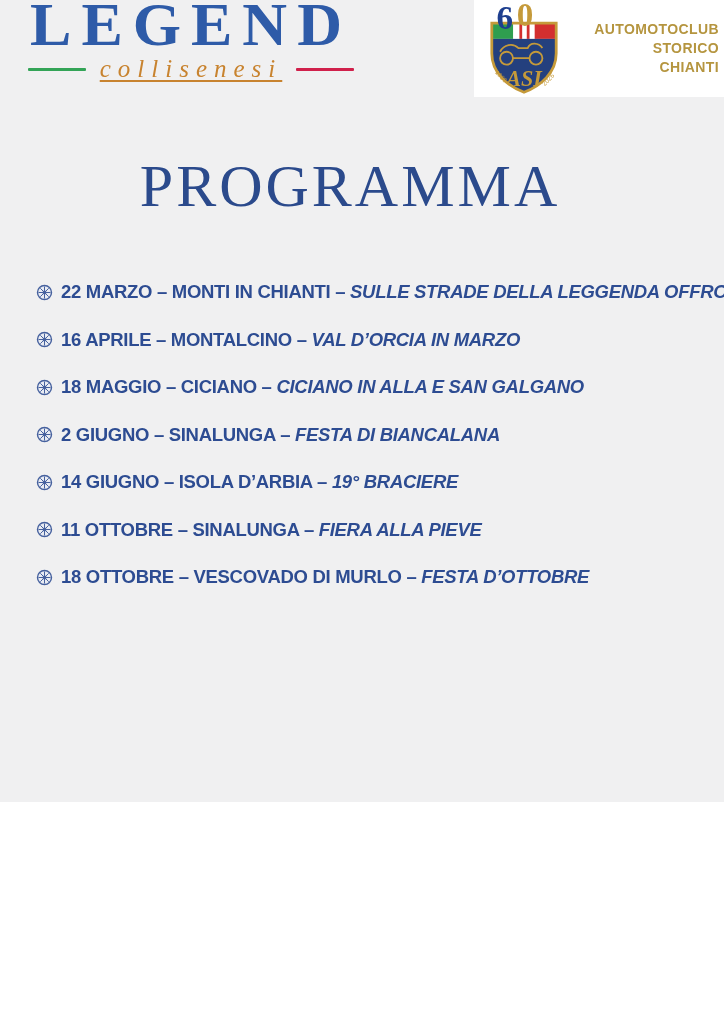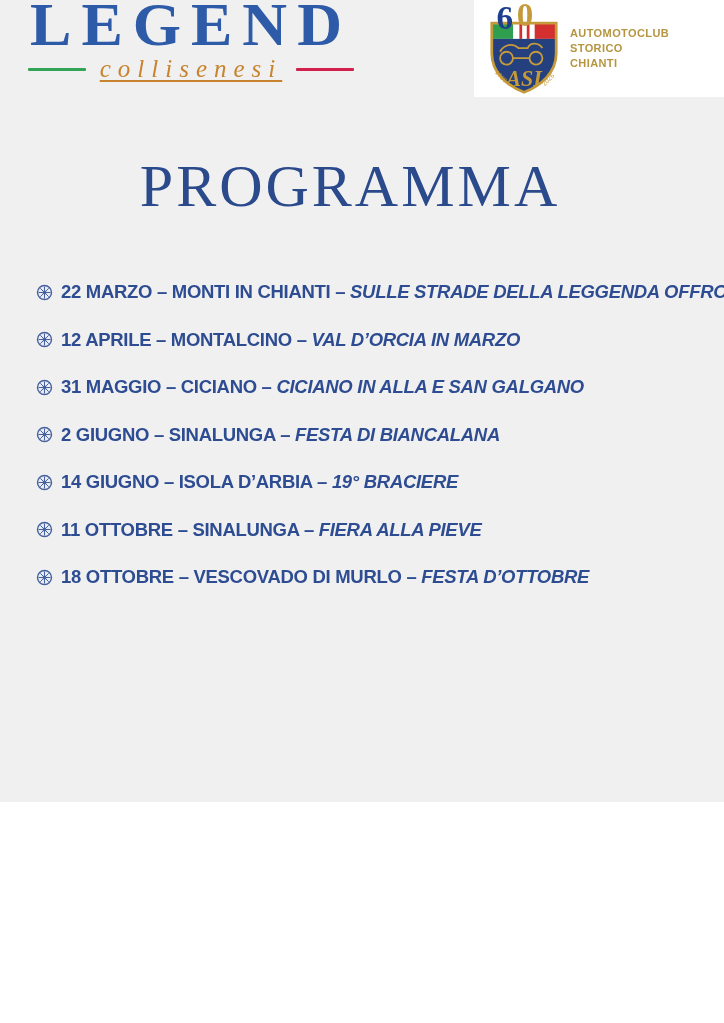--- a/index.html
+++ b/index.html
@@ -42,27 +42,27 @@
   }
   
   .asi-box{
     position:absolute;left:474px;top:0;width:250px;height:97px;
     background:#ffffff;
     display:flex;align-items:center;
   }
   .asi-shield{margin-left:4px;flex:0 0 auto;}
   .asi-text{
     flex:1;
-    text-align:left;
+    text-align:right;
     color:#b5953f;
     font-weight:bold;
-    font-size:11px;
+    font-size:14px;
     letter-spacing:0.4px;
     line-height:1.35;
-    padding-right:16px;
+    padding-right:5px;
   }
   
   .page-title{
     position:absolute;top:152px;left:0;width:700px;
     text-align:center;
     font-family:Liberation Serif, serif;
     font-size:60px;
     letter-spacing:3px;
     color:#2b4a8c;
     white-space:nowrap;
@@ -154,28 +154,28 @@
       <svg class="bullet" width="17" height="17" viewBox="0 0 17 17">
           <use href="#wheelIcon"></use>
         </svg>
       <span class="etext"><span>22 MARZO – MONTI IN CHIANTI – </span><span class="eitalic">SULLE STRADE DELLA LEGGENDA OFFROAD</span></span>
     </div>
 
     <div class="event">
       <svg class="bullet" width="17" height="17" viewBox="0 0 17 17">
           <use href="#wheelIcon"></use>
         </svg>
-      <span class="etext"><span>12 APRILE – MONTALCINO – </span><span class="eitalic">VAL D’ORCIA IN MARZO</span></span>
-    </div>
-
-    <div class="event">
-      <svg class="bullet" width="17" height="17" viewBox="0 0 17 17">
-          <use href="#wheelIcon"></use>
-        </svg>
-      <span class="etext"><span>31 MAGGIO – CICIANO – </span><span class="eitalic">CICIANO IN ALLA E SAN GALGANO</span></span>
+      <span class="etext"><span>16 APRILE – MONTALCINO – </span><span class="eitalic">VAL D’ORCIA IN MARZO</span></span>
+    </div>
+
+    <div class="event">
+      <svg class="bullet" width="17" height="17" viewBox="0 0 17 17">
+          <use href="#wheelIcon"></use>
+        </svg>
+      <span class="etext"><span>18 MAGGIO – CICIANO – </span><span class="eitalic">CICIANO IN ALLA E SAN GALGANO</span></span>
     </div>
 
     <div class="event">
       <svg class="bullet" width="17" height="17" viewBox="0 0 17 17">
           <use href="#wheelIcon"></use>
         </svg>
       <span class="etext"><span>2 GIUGNO – SINALUNGA – </span><span class="eitalic">FESTA DI BIANCALANA</span></span>
     </div>
 
     <div class="event">

